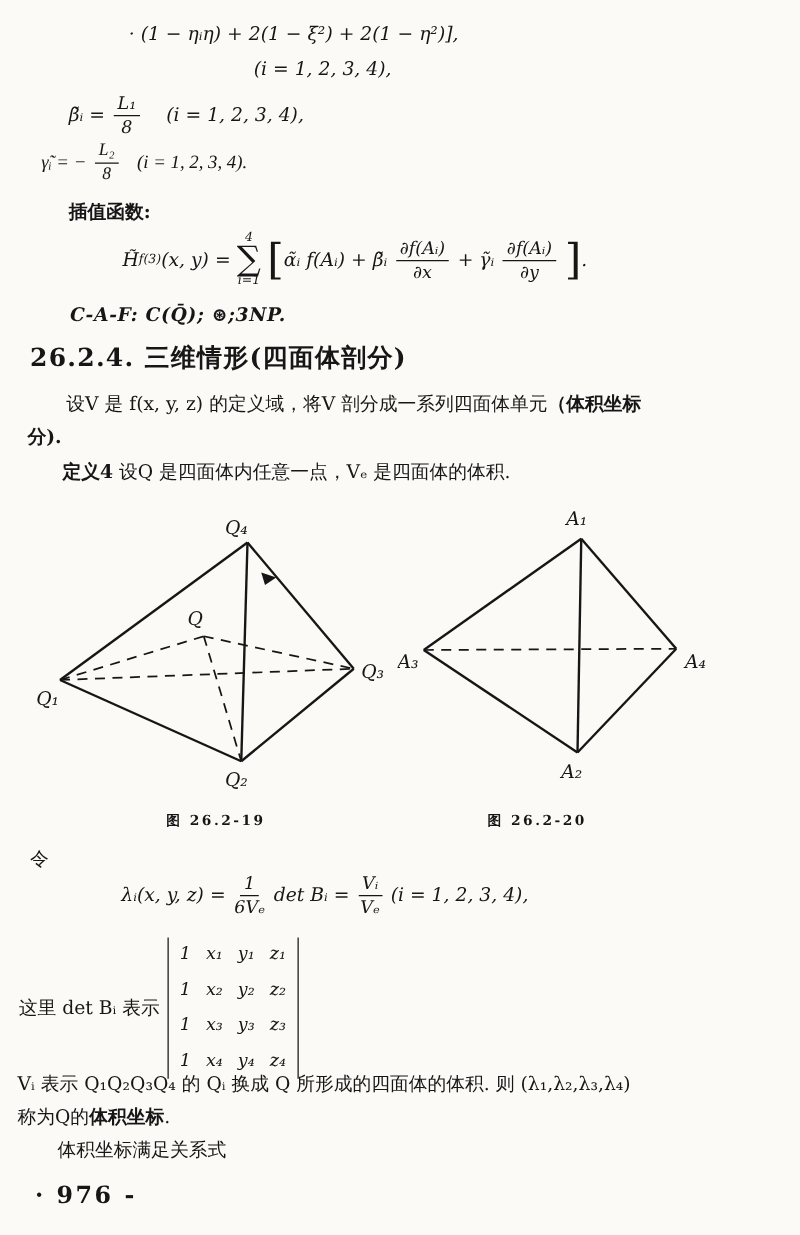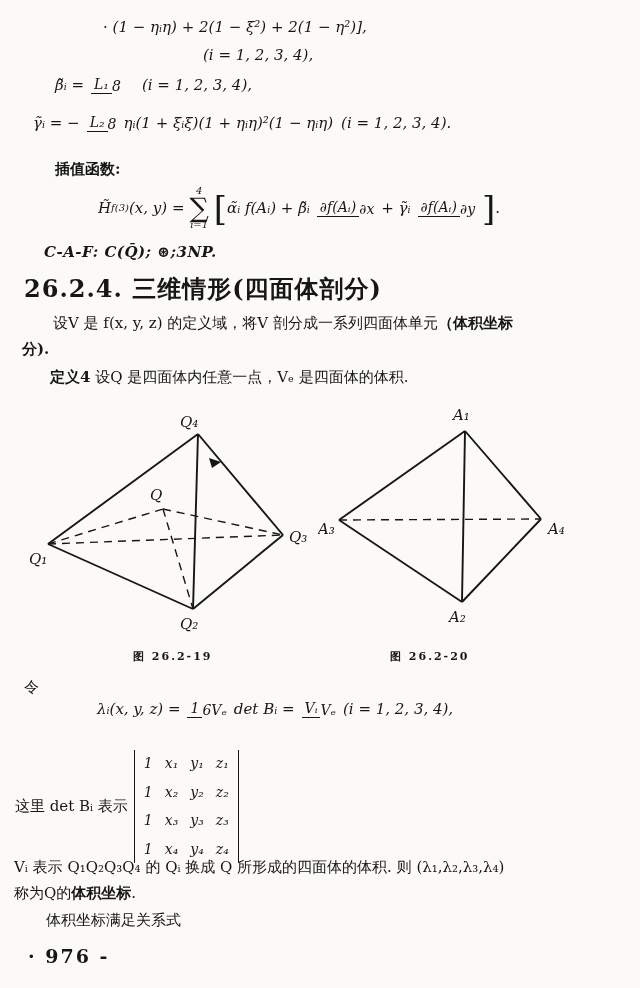--- a/index.html
+++ b/index.html
@@ -6,33 +6,33 @@
   body{
     width:640px;height:988px;position:relative;
     background:#fbfaf7;color:#161616;
     font-family:"DejaVu Serif","Liberation Serif",serif;
     overflow:hidden;
   }
   .line{position:absolute;white-space:nowrap;font-size:15px;line-height:1.25;}
   .math{font-style:italic;}
   .cn{font-style:normal;}
   .b{font-weight:bold;}
-  .frac{display:inline-flex;flex-direction:row;align-items:center;
+  .frac{display:inline-flex;flex-direction:column;align-items:center;
         vertical-align:middle;line-height:1;font-size:14px;margin:0 7px;}
   .frac .num{border-bottom:1.4px solid #161616;padding:0 3px 2px;}
   .frac .den{padding-top:2px;}
   .sum{display:inline-flex;flex-direction:column;align-items:center;
        vertical-align:middle;line-height:1;font-style:normal;margin:0 5px;}
   .sum .lim{font-size:10px;font-style:italic;}
   .sum .sigma{font-size:27px;line-height:.9;}
   .bigbr{font-style:normal;font-size:34px;line-height:.8;vertical-align:middle;font-weight:400;}
   .cond{margin-left:14px;}
   sub{font-size:10px;}
   sup{font-size:10px;}
-  .heading{font-size:24px;font-weight:bold;letter-spacing:1px;}
+  .heading{font-size:20px;font-weight:bold;letter-spacing:1px;}
   .caption{font-size:11px;font-weight:600;letter-spacing:2px;font-style:normal;}
   .detwrap{display:flex;align-items:center;}
   .detgrid{display:inline-grid;grid-template-columns:repeat(4,auto);
            column-gap:12px;row-gap:11px;
            border-left:1.6px solid #161616;border-right:1.6px solid #161616;
            padding:5px 9px;margin:0 6px;font-style:italic;font-size:14px;}
   .detgrid span{text-align:center;}
   svg text{font-family:"DejaVu Serif","Liberation Serif",serif;
            font-style:italic;font-size:15px;fill:#161616;}
   .pgnum{font-size:19px;font-weight:bold;letter-spacing:2px;}
@@ -49,27 +49,26 @@
 
 <div class="line math" style="left:55px;top:76px;display:flex;align-items:center;">
   <span>β̃ᵢ =</span>
   <span class="frac">
     <span class="num">L₁</span>
     <span class="den">8</span>
   </span>
   <span class="cond">(i = 1, 2, 3, 4),</span>
 </div>
 
-<div class="line math" style="left:33px;top:114px;display:flex;align-items:center;">
+<div class="line math" style="left:33px;top:114px;display:flex;align-items:center;font-family:Liberation Serif, serif;">
   <span>γ̃ᵢ = −</span>
   <span class="frac">
     <span class="num">L₂</span>
     <span class="den">8</span>
   </span>
-  <span>ηᵢ(1 + ξᵢξ)(1 + ηᵢη)²(1 − ηᵢη)</span>
   <span class="cond" style="margin-left:8px">(i = 1, 2, 3, 4).</span>
 </div>
 
 <div class="line cn b" style="left:55px;top:160px">
   <span>插值函数:</span>
 </div>
 
 <div class="line math" style="left:98px;top:186px;display:flex;align-items:center;">
   <span>H̃</span>
     <sub>f</sub>
@@ -88,21 +87,21 @@
   </span>
   <span>+ γ̃ᵢ</span>
   <span class="frac">
     <span class="num">∂f(Aᵢ)</span>
     <span class="den">∂y</span>
   </span>
   <span class="bigbr">]</span>
   <span>.</span>
 </div>
 
-<div class="line math b" style="left:44px;top:243px;letter-spacing:.5px">
+<div class="line math b" style="left:56px;top:243px;letter-spacing:.5px">
   <span>C-A-F:  C(Q̄);  ⊛;3NP.</span>
 </div>
 
 <div class="line cn heading" style="left:24px;top:274px">
   <span>26.2.4. 三维情形(四面体剖分)</span>
 </div>
 
 <div class="line cn" style="left:53px;top:314px">
   <span>设V 是 f(x, y, z) 的定义域，将V 剖分成一系列四面体单元</span><span class="b">（体积坐标</span>
 </div>

